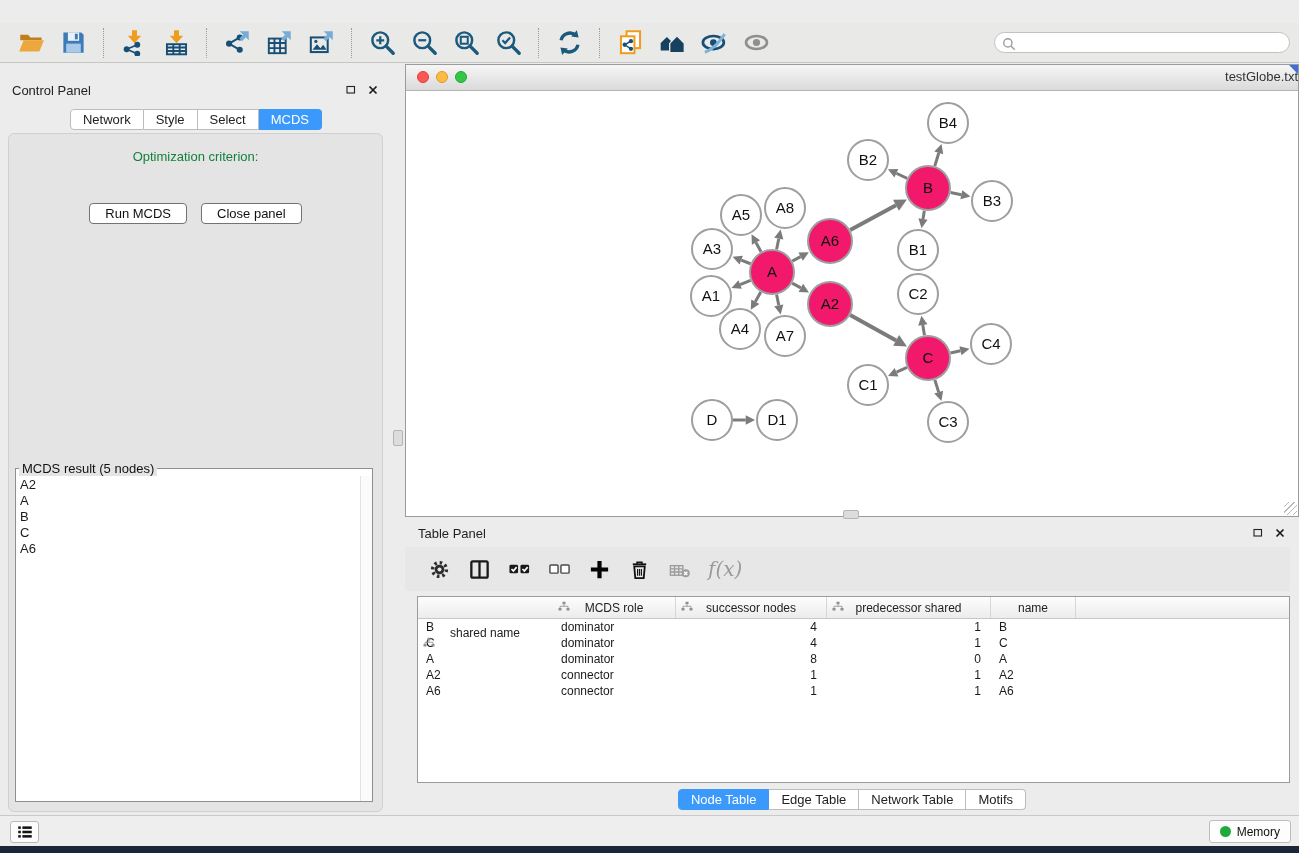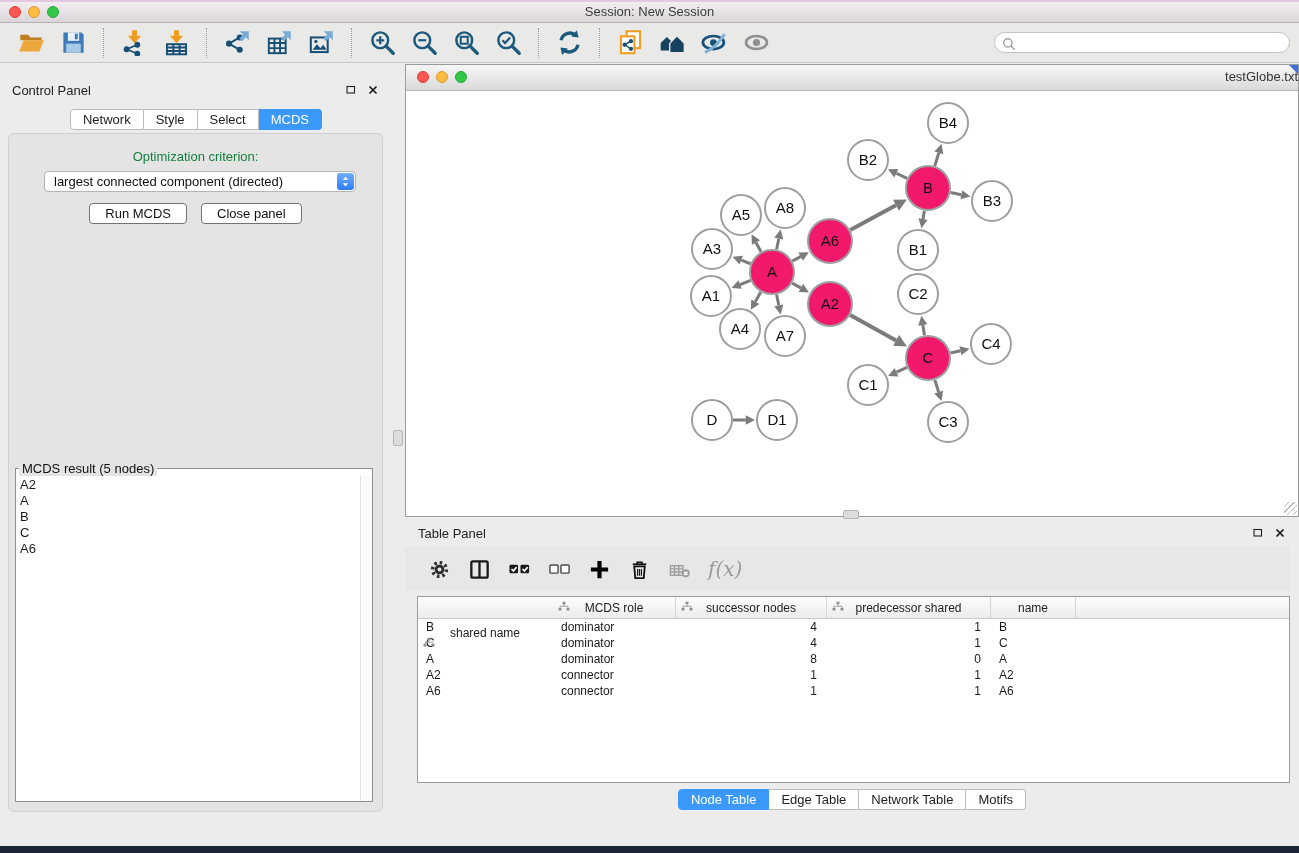--- a/index.html
+++ b/index.html
@@ -97,28 +97,20 @@
     border-radius:3px;font-size:12px;display:flex;align-items:center;gap:6px;padding:0 10px;color:#111;
     font-family:"Liberation Sans",sans-serif;}
   .memory-dot{width:11px;height:11px;border-radius:50%;}
   .wallpaper{position:absolute;left:0;right:0;bottom:0;height:7px;background:#1b2736;}
 </style>
 </head>
 <body>
 
 <div class="app">
 
-  <div class="titlebar">
-    <div class="traffic">
-      <span class="light red"></span>
-      <span class="light yellow"></span>
-      <span class="light green"></span>
-    </div>
-    <div class="title-text">Session: New Session</div>
-  </div>
 
   <div class="toolbar">
     <button class="tool-btn">
         <span style="display: flex;">
           <svg width="27" height="27" viewBox="0 0 24 24" xmlns="http://www.w3.org/2000/svg">
             <path d="M2 5h7l2 2.5h10V10H2z" fill="#c07f1e"></path>
             <path d="M1 20l4-10h18l-4 10z" fill="#eda83d"></path>
           </svg>
         </span>
       </button>
@@ -311,31 +303,20 @@
           </button>
       </div>
       <div class="cp-tabs seg-row">
           <span class="seg first">Network</span>
           <span class="seg">Style</span>
           <span class="seg">Select</span>
           <span class="seg last selected">MCDS</span>
         </div>
       <div class="cp-body">
         <div class="opt-label">Optimization criterion:</div>
-        <div class="dropdown">
-          <span class="dd-value">largest connected component (directed)</span>
-          <span class="dd-stepper">
-              <span style="display: flex;">
-                <svg width="13" height="13" viewBox="0 0 24 24" xmlns="http://www.w3.org/2000/svg">
-                  <path d="M12 3l5 6H7z" fill="#fff"></path>
-                  <path d="M12 21l5-6H7z" fill="#fff"></path>
-                </svg>
-              </span>
-            </span>
-        </div>
         <div class="btn-row">
           <button class="cp-btn">Run MCDS</button>
           <button class="cp-btn">Close panel</button>
         </div>
         <fieldset class="result-box">
           <legend>MCDS result (5 nodes)</legend>
           <div style="position:relative;width:100%;height:100%;">
             <div class="mcds-list">
                 <div>A2</div>
                 <div>A</div>
@@ -715,15 +696,35 @@
       <div class="bottom-tabs seg-row">
           <span class="seg first selected">Node Table</span>
           <span class="seg">Edge Table</span>
           <span class="seg">Network Table</span>
           <span class="seg last">Motifs</span>
         </div>
     </div>
 
   </div>
 
+  <div class="statusbar">
+    <button class="list-btn">
+        <span style="display: flex;">
+          <svg width="18" height="18" viewBox="0 0 24 24" xmlns="http://www.w3.org/2000/svg">
+            <g fill="#141414">
+              <rect x="3" y="4.5" width="3.4" height="3.4"></rect>
+              <rect x="8.5" y="4.5" width="12.5" height="3.4"></rect>
+              <rect x="3" y="10.3" width="3.4" height="3.4"></rect>
+              <rect x="8.5" y="10.3" width="12.5" height="3.4"></rect>
+              <rect x="3" y="16.1" width="3.4" height="3.4"></rect>
+              <rect x="8.5" y="16.1" width="12.5" height="3.4"></rect>
+            </g>
+          </svg>
+        </span>
+      </button>
+    <button class="memory-btn">
+      <span class="memory-dot" style="background: rgb(31, 170, 60);"></span>
+      <span>Memory</span>
+    </button>
+  </div>
   <div class="wallpaper"></div>
 
 </div>
 
 </body></html>

